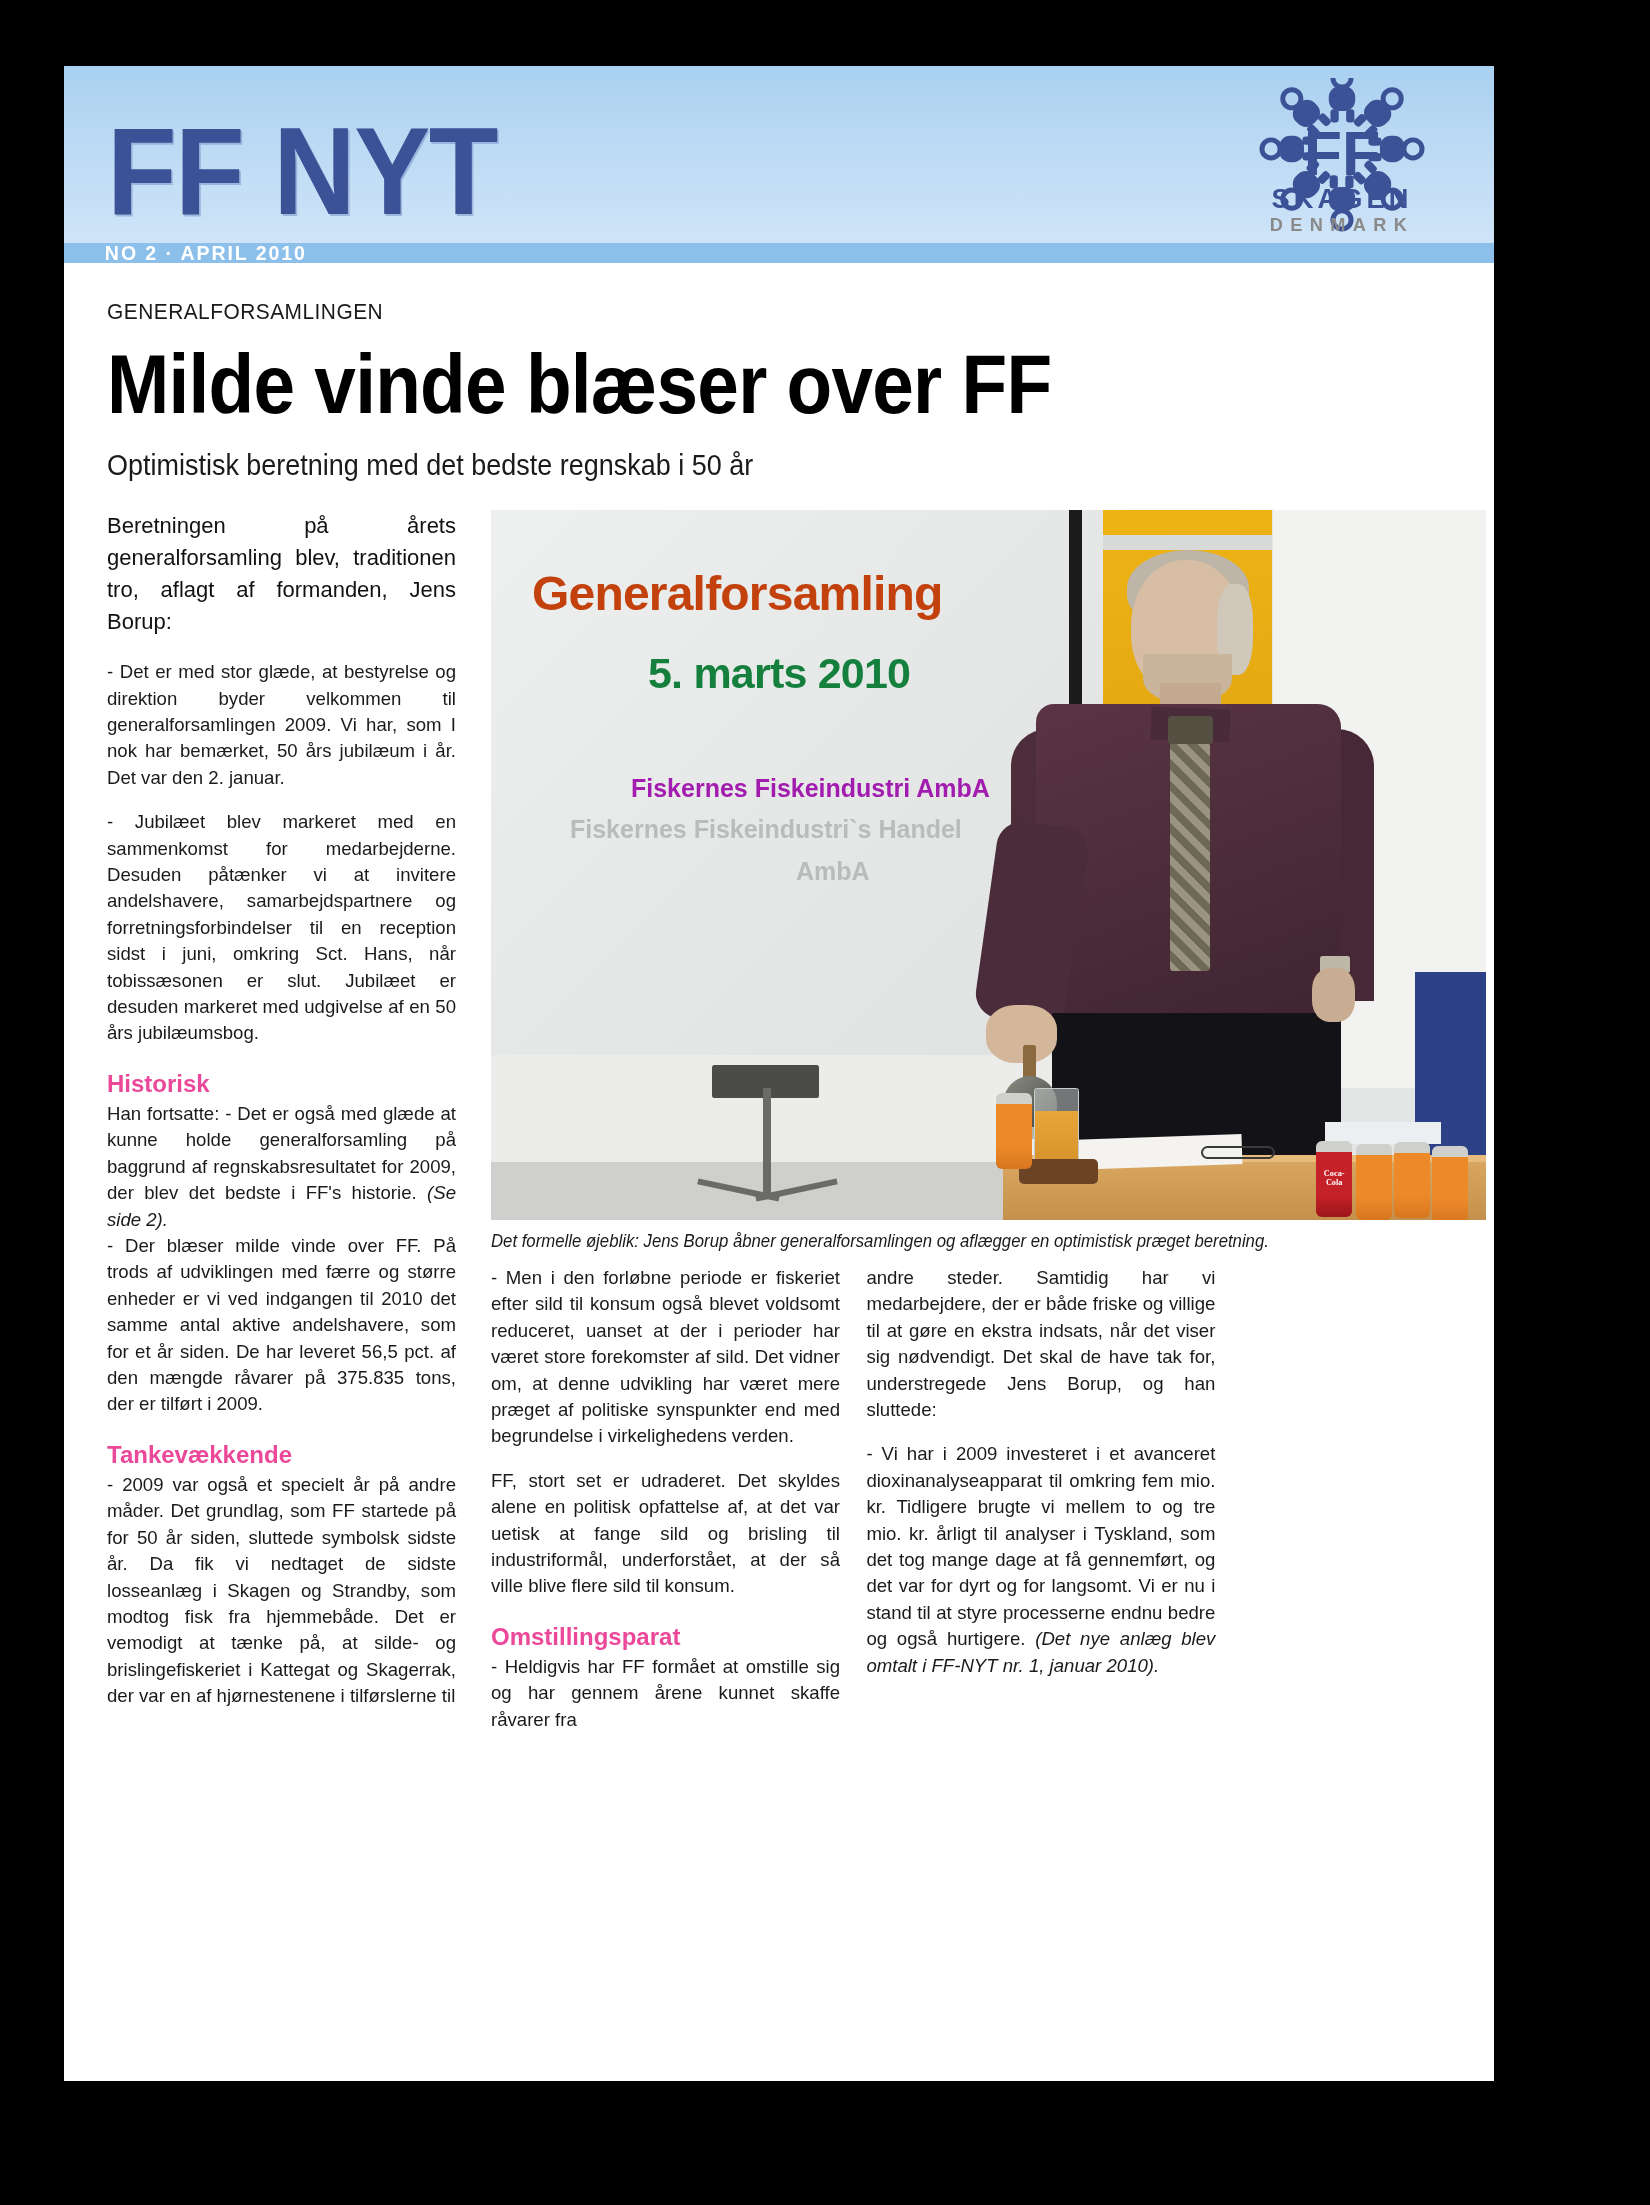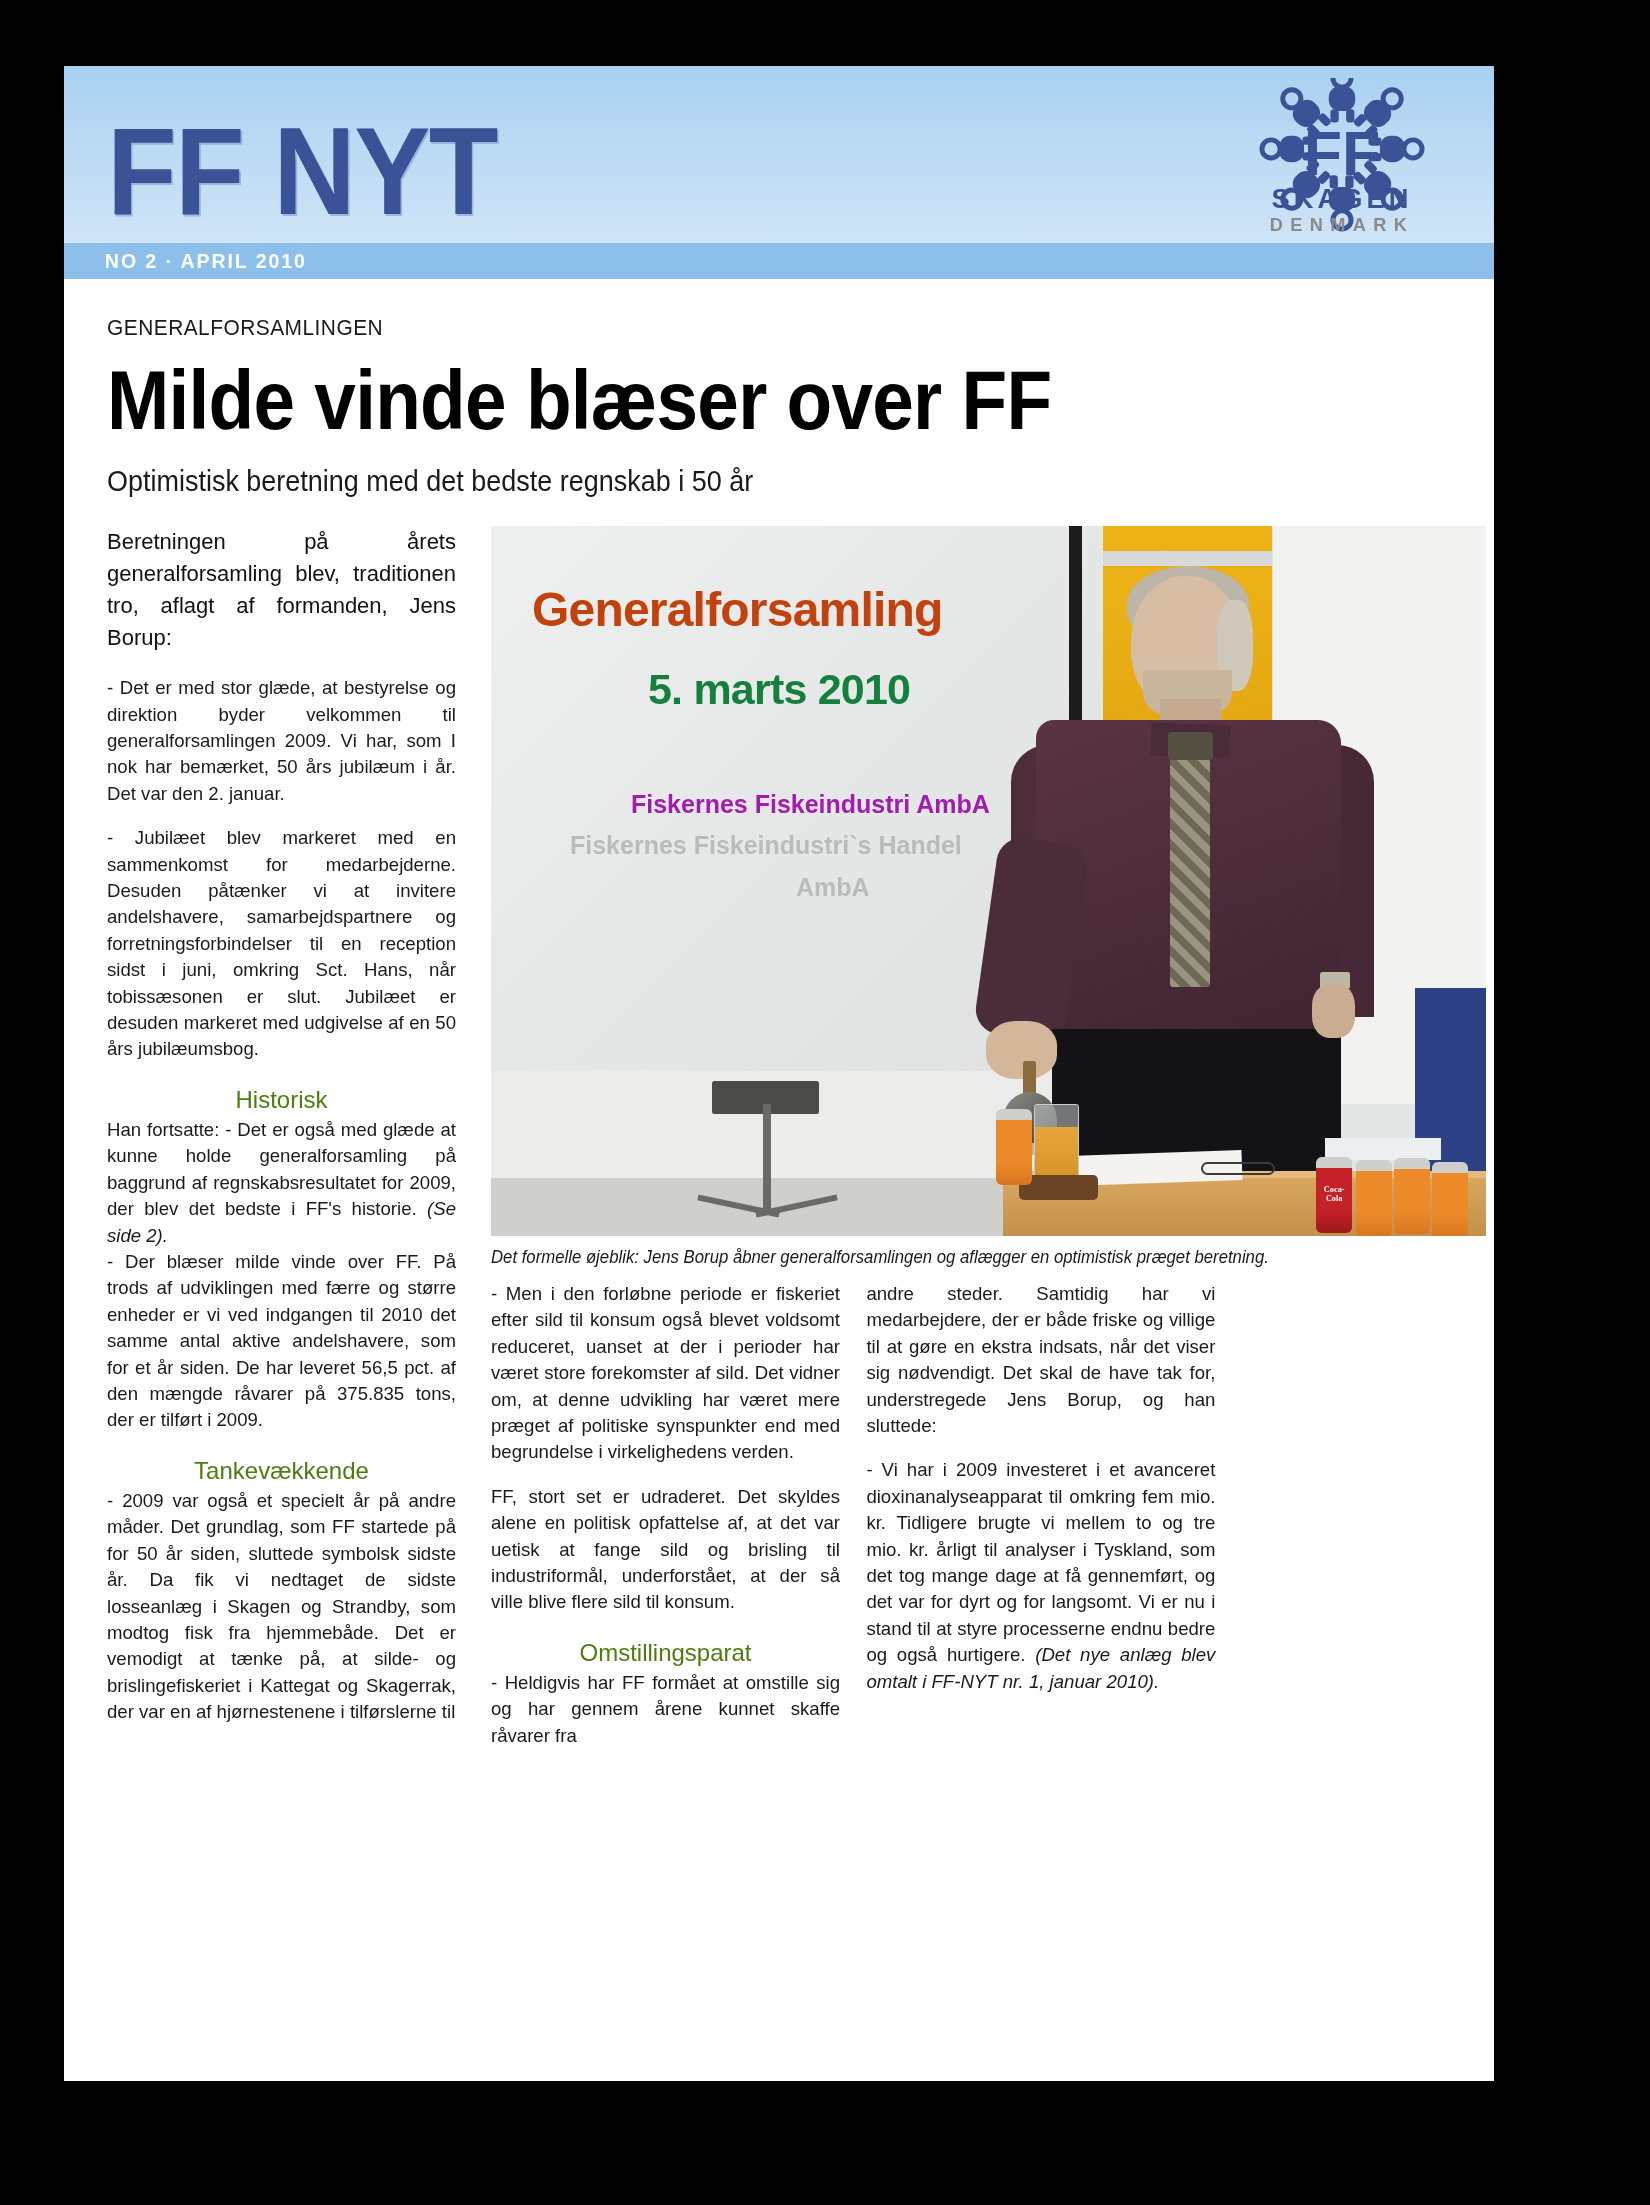--- a/index.html
+++ b/index.html
@@ -42,21 +42,21 @@
   
   #logo {
     position: absolute;
     right: 28px; top: 11.6px;
     width: 248px; height: 165px;
   }
   #logo svg { display: block; width: 248px; height: 165px; }
 
   
   #datebar {
-    height: 36px;
+    height: 20px;
     background: #8cc0ea;
     display: flex;
     align-items: center;
   }
   #datebar-text {
     color: #ffffff;
     font-size: 20.6px;
     font-weight: 700;
     letter-spacing: 2px;
     padding-left: 43px;
@@ -120,25 +120,24 @@
   .body-p {
     font-size: 18.6px;
     line-height: 1.42;
     text-align: justify;
     color: #1a1a1a;
     margin-bottom: 18px;
   }
   .body-p.tight { margin-bottom: 0; }
   .sect-head {
     font-size: 24px;
-    font-weight: 400;
-    color: #4d7c0f;
+    font-weight: 700;
+    color: #ec4899;
     margin-top: 11.6px;
     margin-bottom: 3.3px;
-    text-align: center;
   }
   .sect-head.first { margin-top: 23px; }
   .ital { font-style: italic; }
 
   
   #photo {
     position: relative;
     width: 995px; height: 710px;
     overflow: hidden;
     background: #ddd;

